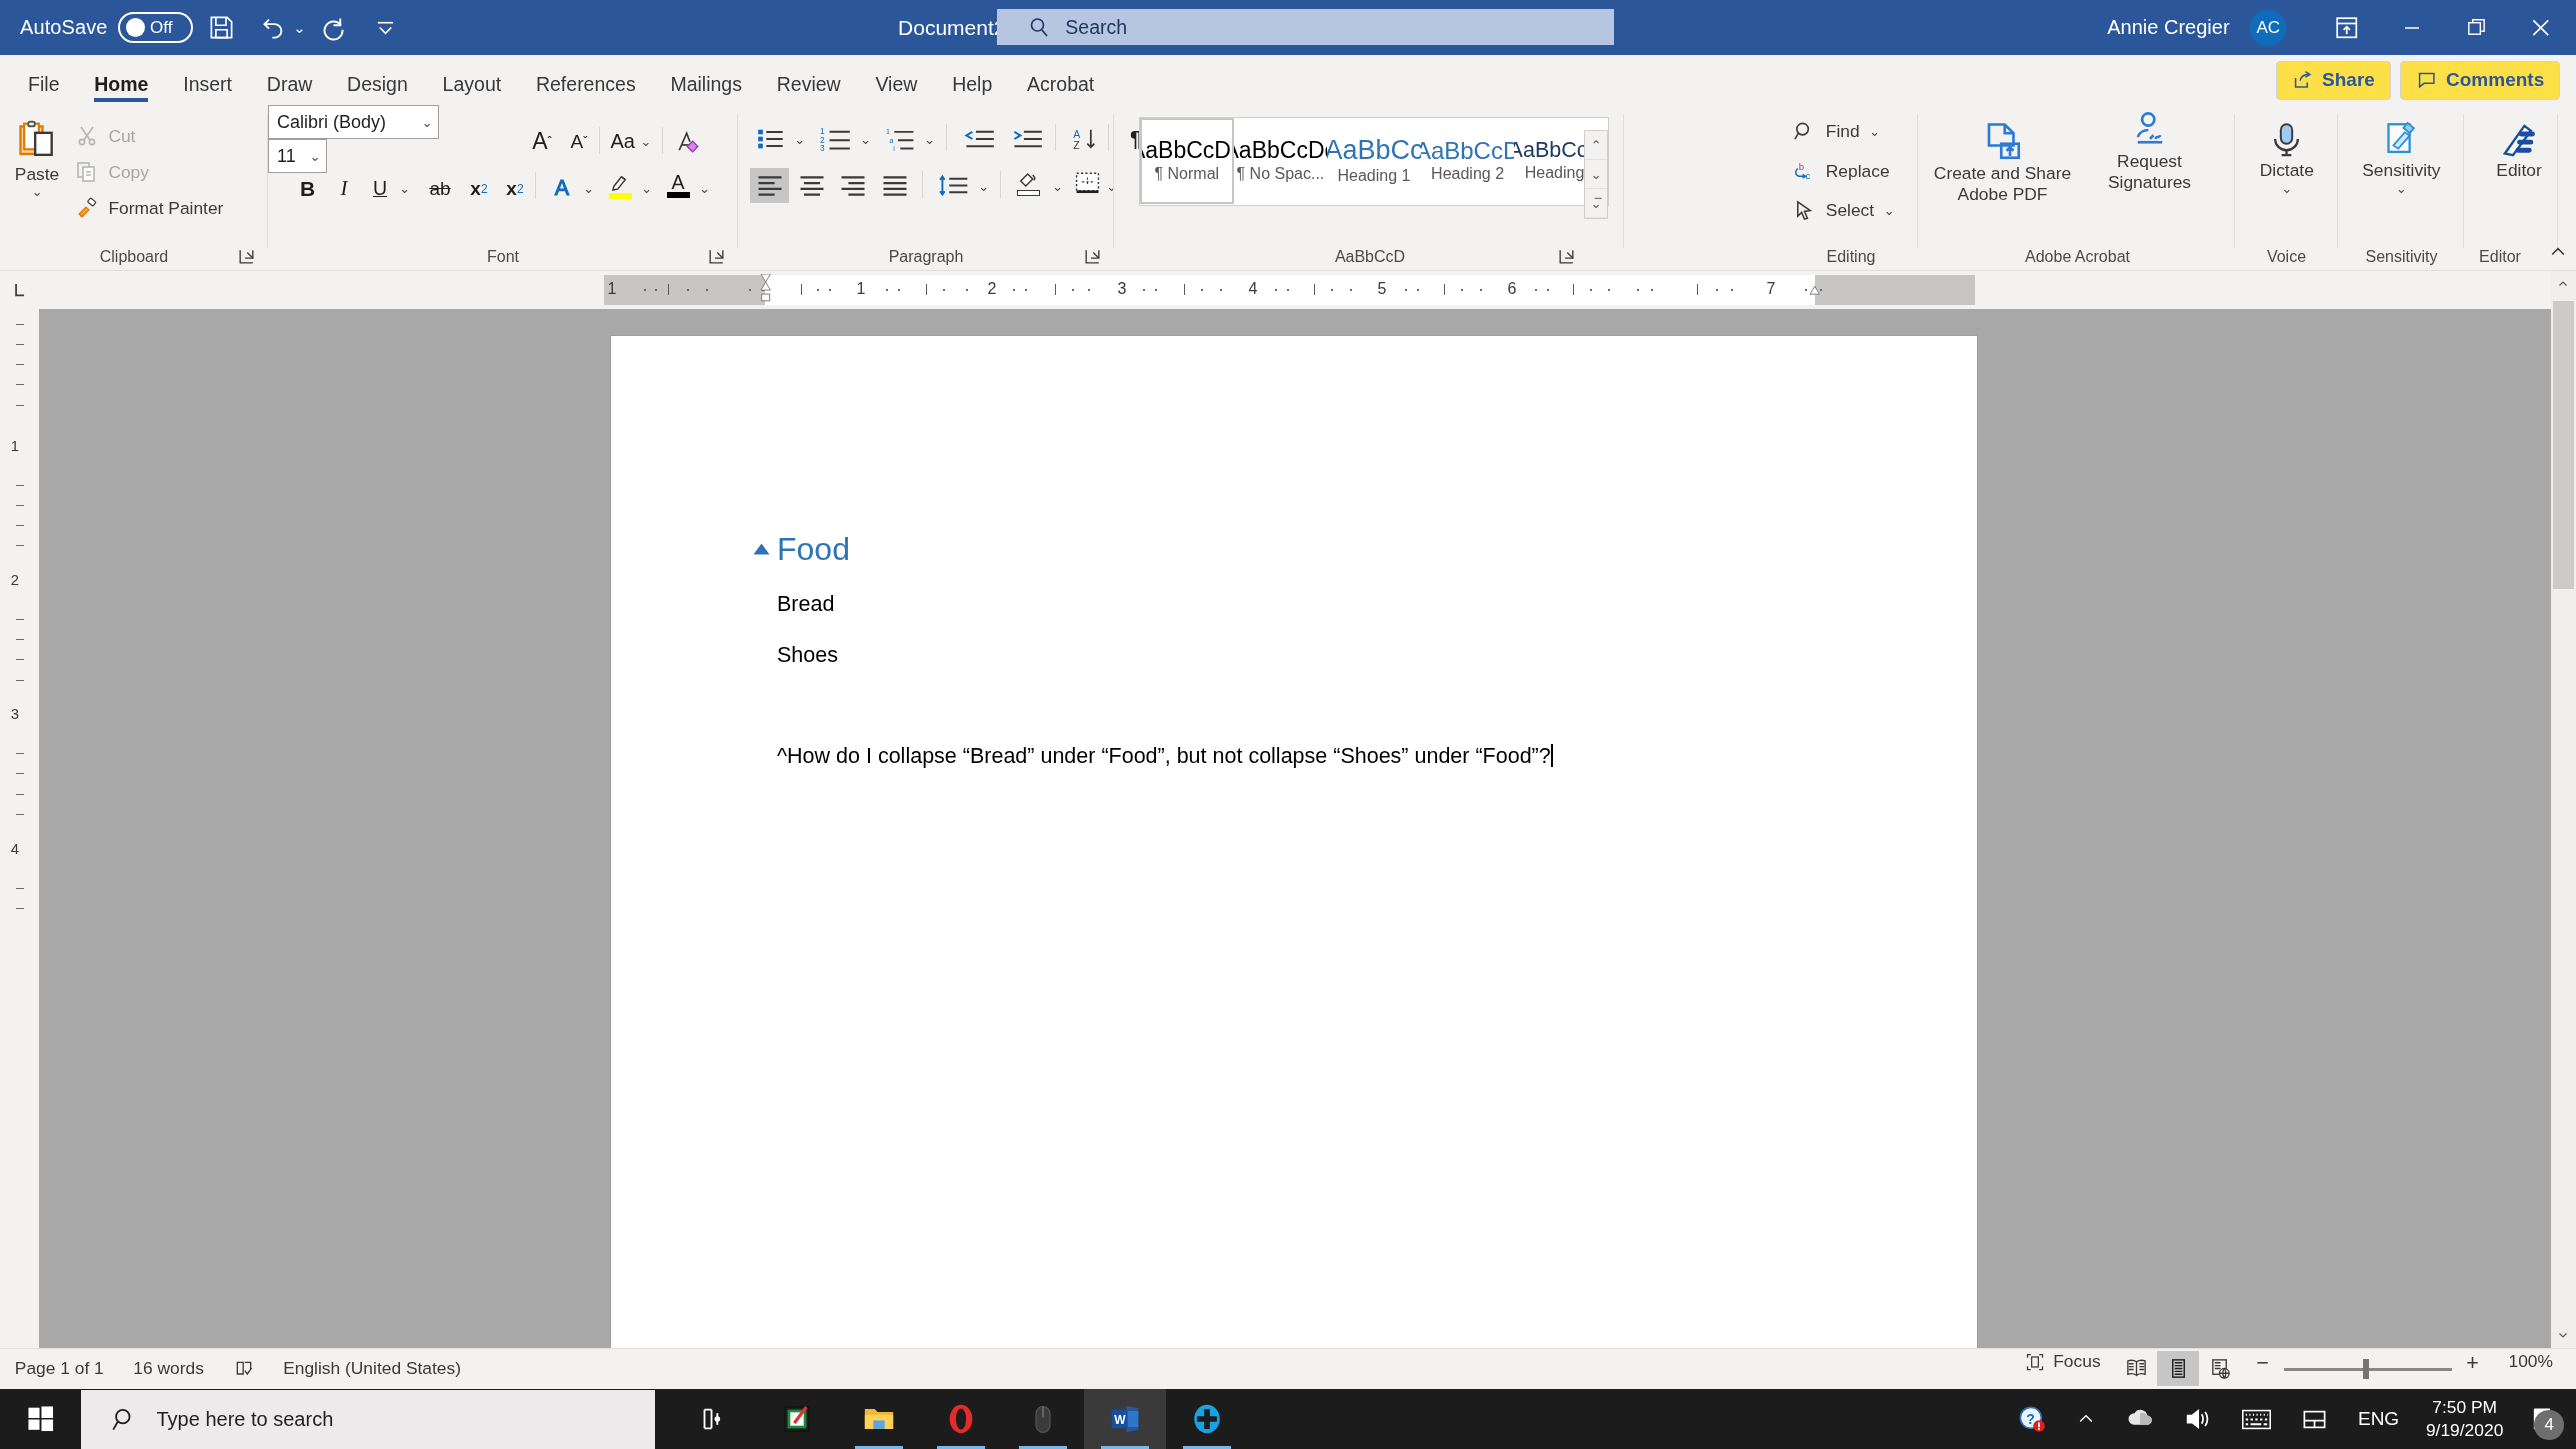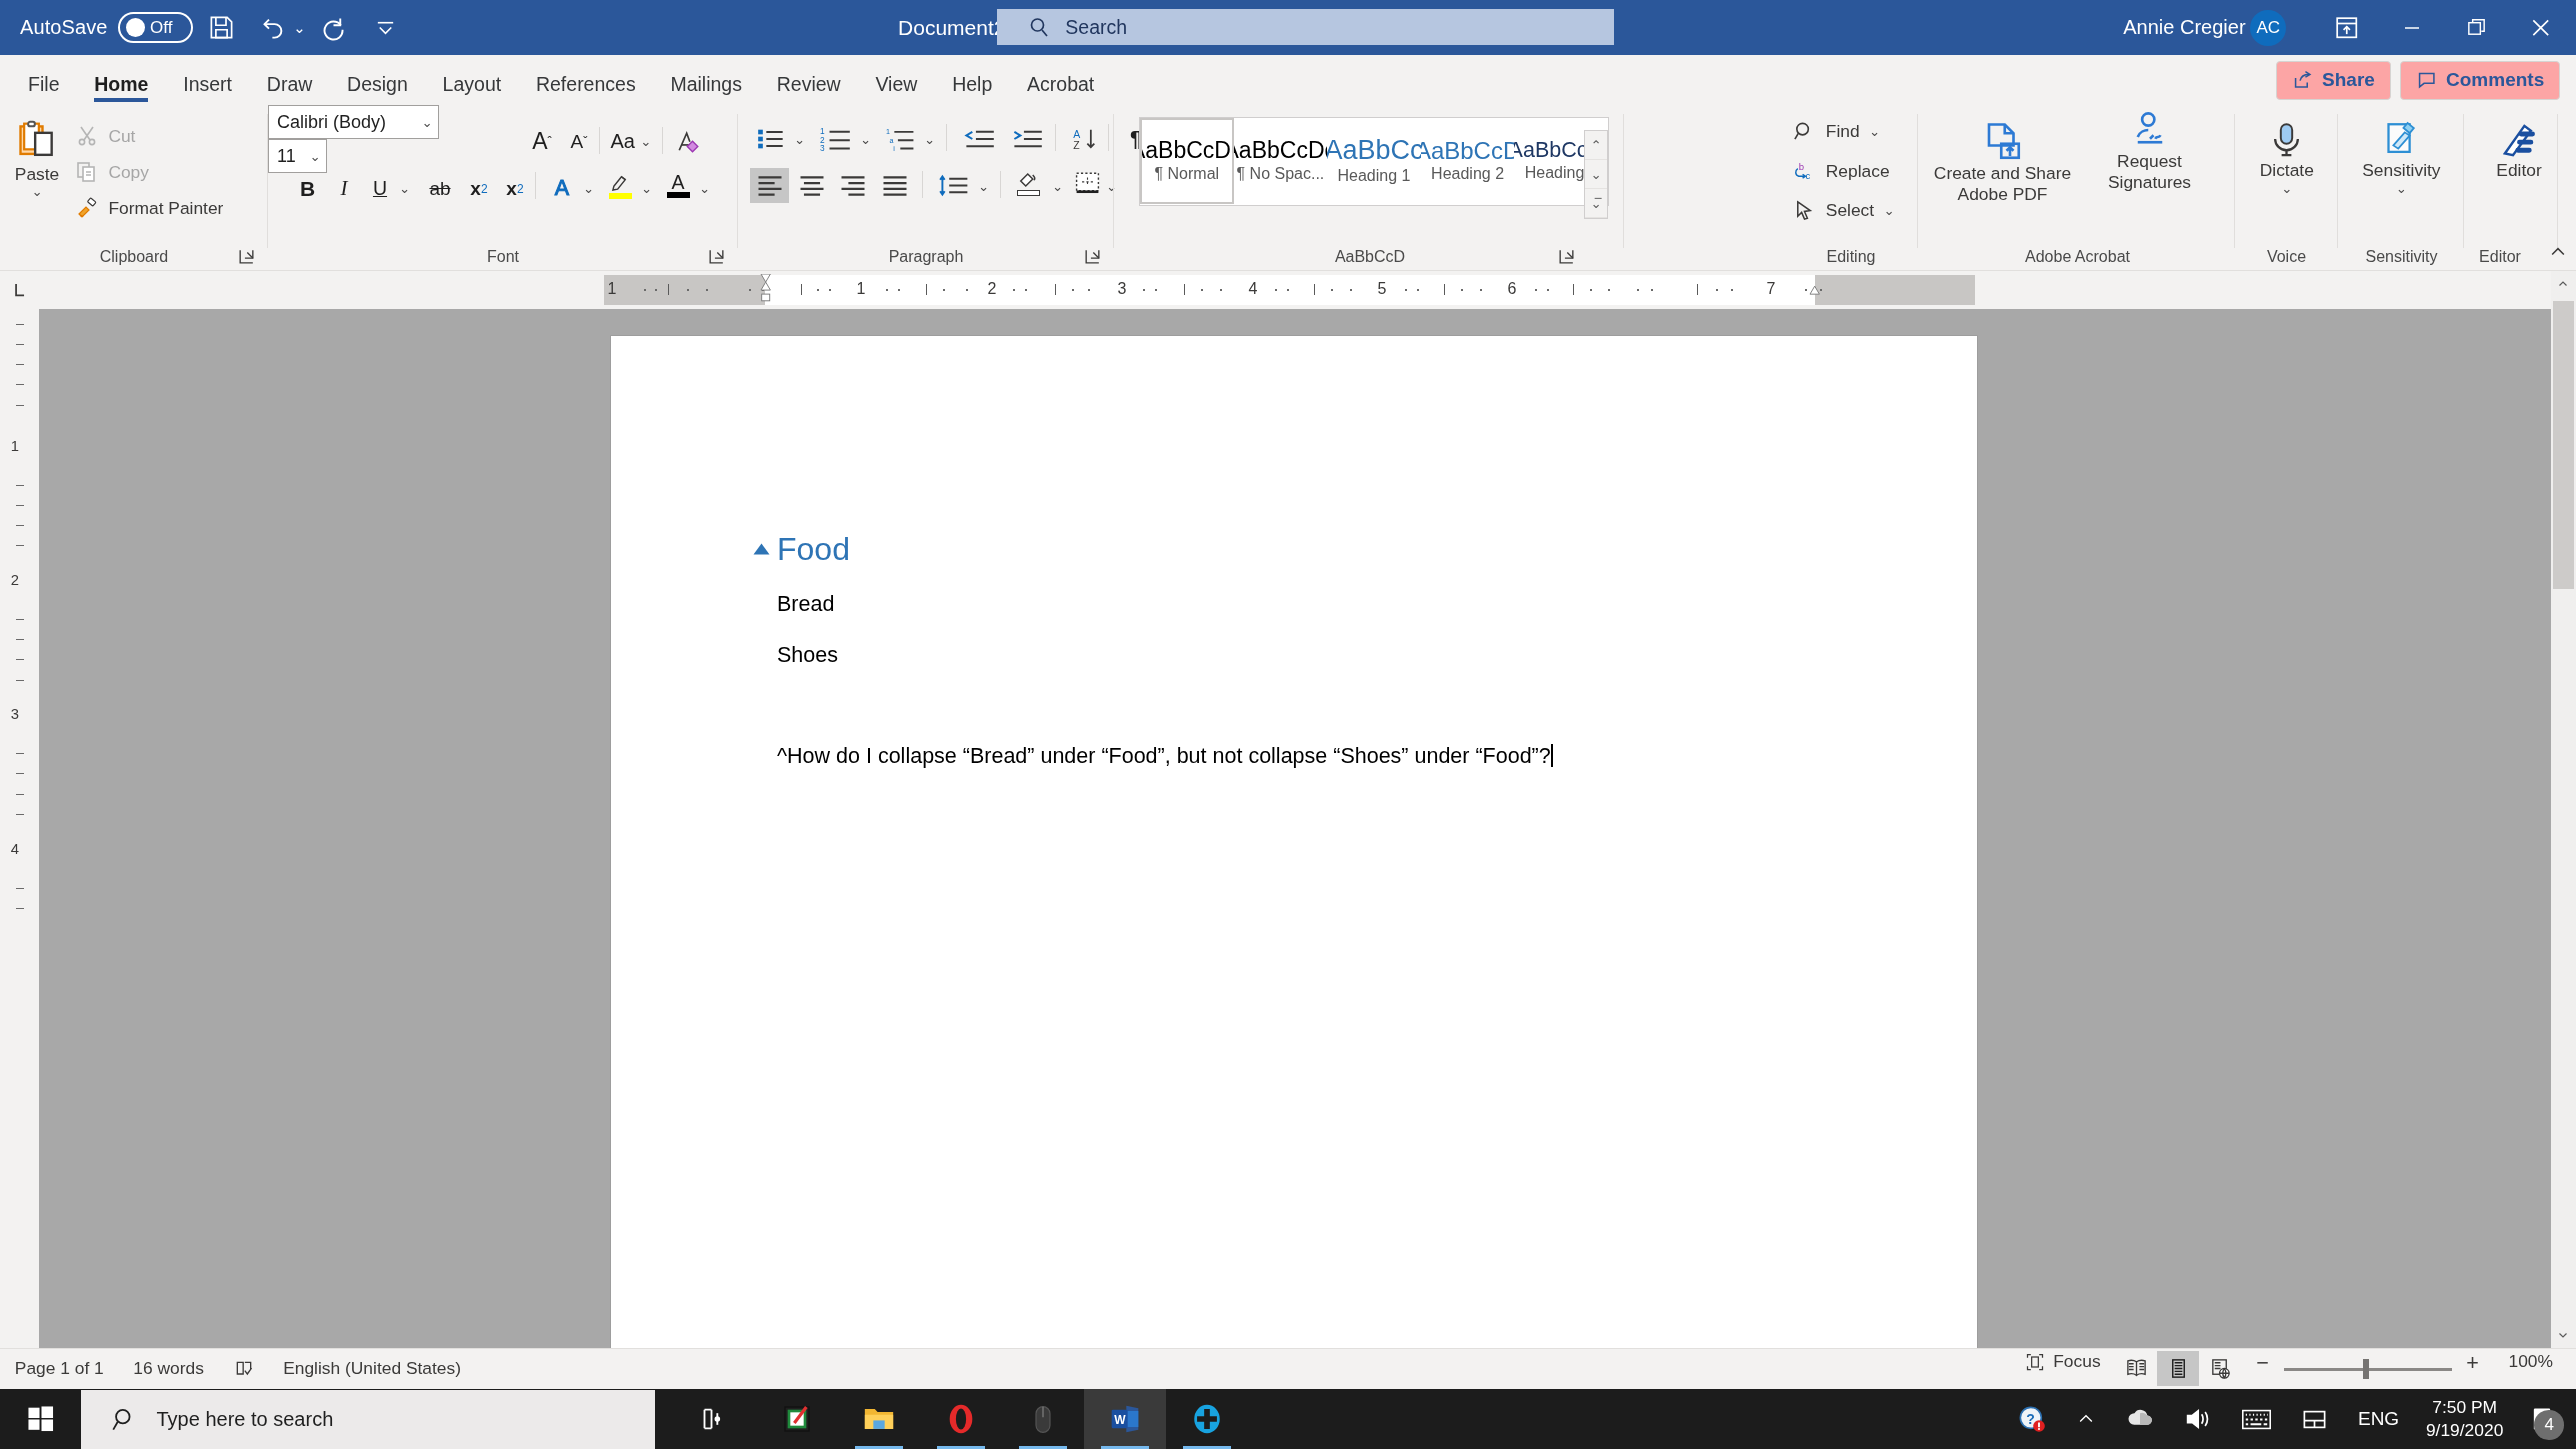--- a/index.html
+++ b/index.html
@@ -40,21 +40,21 @@
   .search-box {
     position:absolute; left:997px; top:9.4px; width:617px; height:36px;
     background:#b6c6e0; display:flex; align-items:center; padding-left:29.5px; gap:14.8px;
     color:#1b3a6b;
   }
   .search-box .ph { font-size:19.5px; color:#21365e; }
   .tb-right {
     position:absolute; right:0; top:0; height:55px; display:flex; align-items:center;
     padding-right:4px; gap:2.7px;
   }
-  .user-name { font-size:20px; margin-right:2px; }
+  .user-name { font-size:20px; margin-right:18px; }
   .avatar {
     width:36px;height:36px;border-radius:50%; background:#0f6cbd; color:#fff;
     display:flex;align-items:center;justify-content:center; font-size:17px; margin-right:27px;
   }
   .winbtn { width:62px;height:55px; display:flex;align-items:center;justify-content:center; }
 
   
   .tabbar {
     position:absolute; left:0; top:55px; width:2576px; height:50px;
     background:#f3f2f1; display:flex; align-items:flex-end;
@@ -63,21 +63,21 @@
     font-size:19.5px; color:#36383a; padding:0 17.4px 9.4px 17.4px; position:relative;
     white-space:nowrap;
   }
   .tab:first-child { margin-left:10.7px; }
   .tab.active { color:#1f1f1f; font-weight:bold; }
   .tab.active::after {
     content:""; position:absolute; left:17.4px; right:17.4px; bottom:2.7px; height:4px; background:#2b579a;
   }
   .tabbar-right { margin-left:auto; display:flex; align-items:center; gap:9.4px; padding:0 16px 5.4px 0; }
   .pillbtn {
-    height:39px; border:1.3px solid #d6d4d2; background:#fca5a5; border-radius:4px;
+    height:39px; border:1.3px solid #d6d4d2; background:#fde047; border-radius:4px;
     display:flex; align-items:center; gap:8.7px; padding:0 14.8px;
     color:#2b579a; font-size:19px; font-weight:bold;
   }
 
   
   .ribbon {
     position:absolute; left:0; top:105px; width:2576px; height:166px;
     background:#f3f2f1; border-bottom:1.3px solid #e1dfdd;
   }
   .group { position:absolute; top:0; height:166px; }

